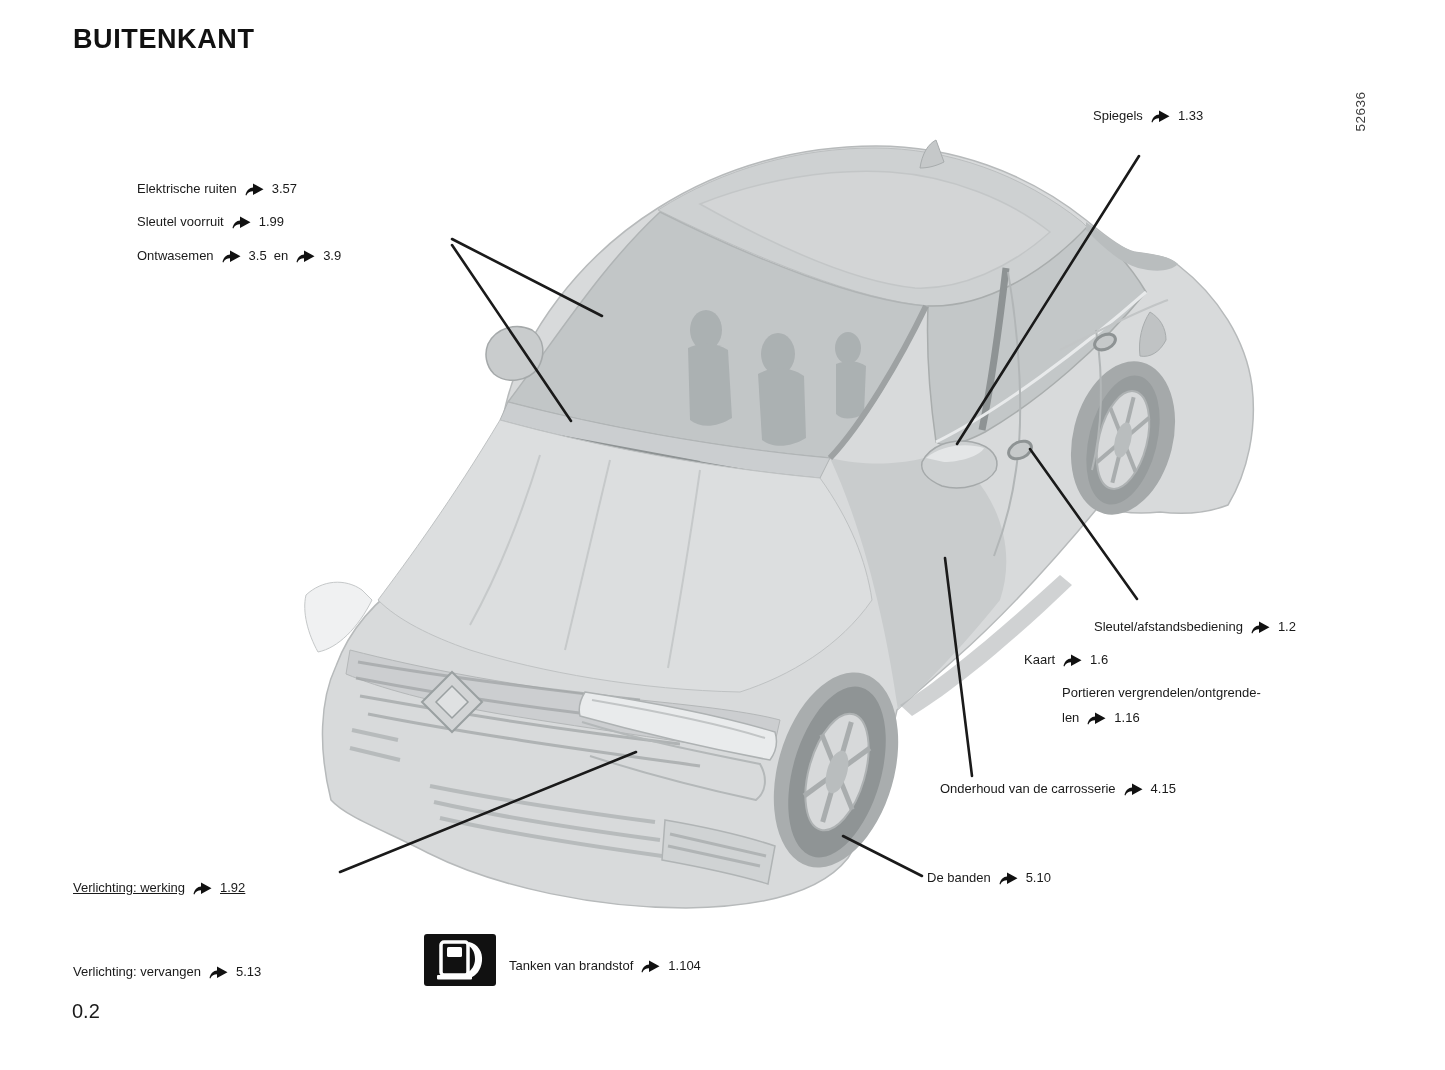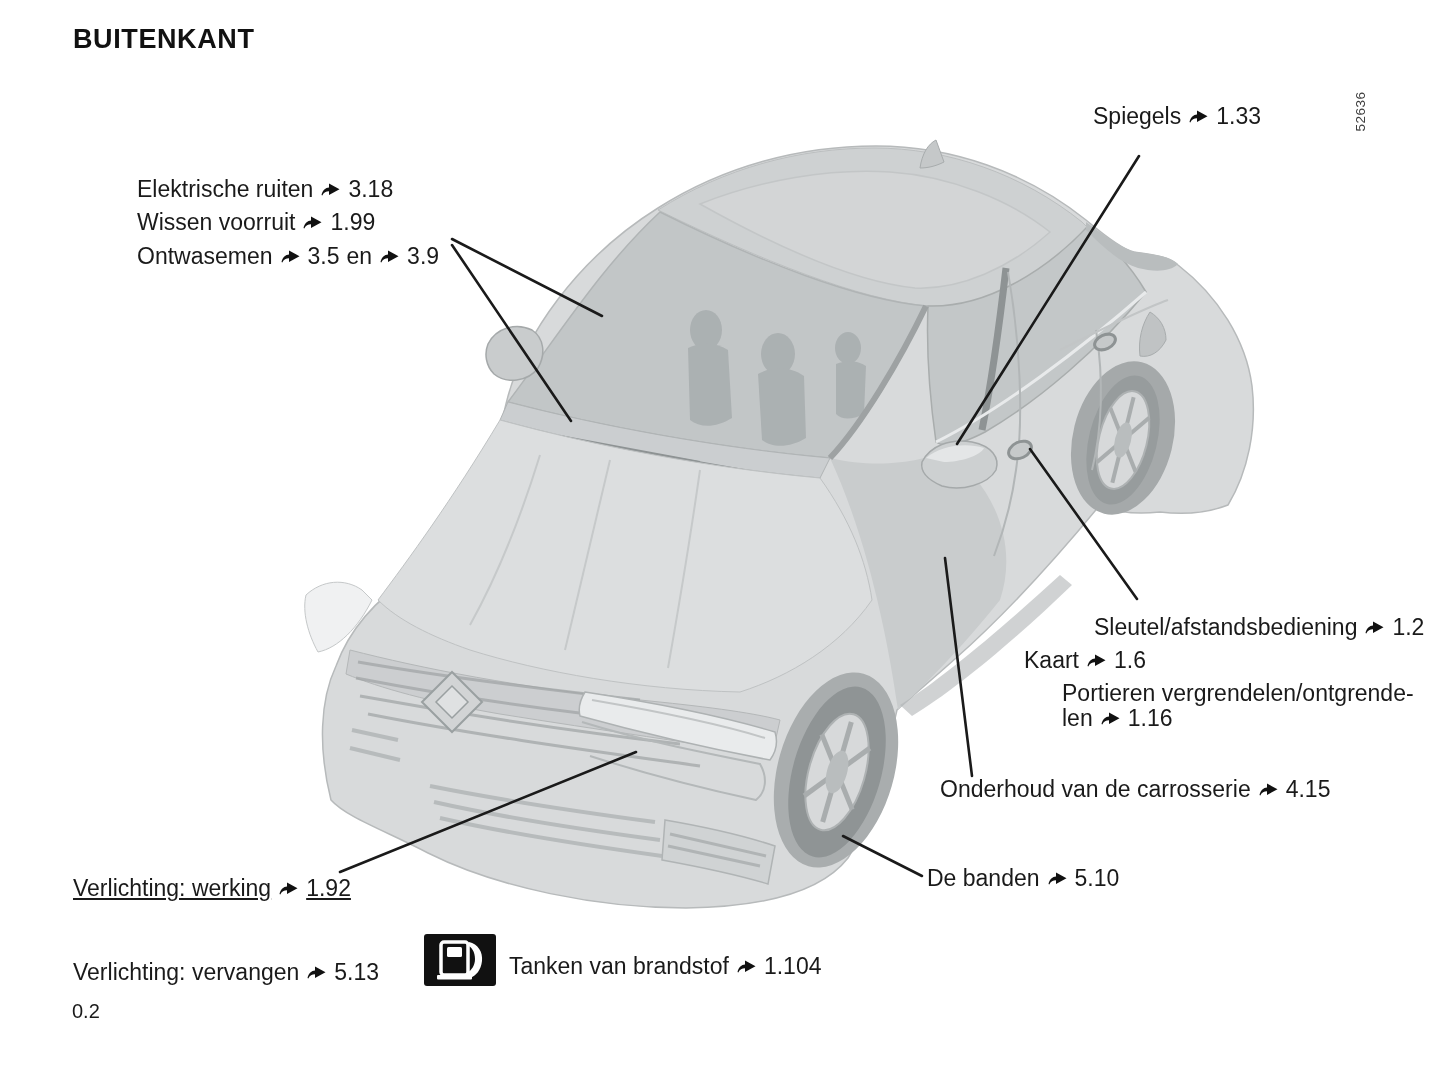--- a/index.html
+++ b/index.html
@@ -4,21 +4,21 @@
 <style>
   html,body{margin:0;padding:0;background:#ffffff;}
   body{width:1445px;height:1070px;position:relative;overflow:hidden;
        font-family:"Liberation Sans","DejaVu Sans",sans-serif;color:#1a1a1a;}
   .page{position:absolute;inset:0;}
   .title{position:absolute;left:73px;top:24px;font-size:27px;font-weight:bold;
          letter-spacing:.6px;color:#111;}
   .figure-id{position:absolute;left:1340px;top:104px;font-size:13.5px;color:#3c3c3c;
              transform:rotate(-90deg);transform-origin:center;letter-spacing:.5px;}
   .callout{position:absolute;display:flex;align-items:center;gap:7px;
-           font-size:23px;line-height:24px;white-space:nowrap;}
+           font-size:13px;line-height:24px;white-space:nowrap;}
   .callout .ref-arrow{flex:0 0 auto;display:block;}
   .pagenum{position:absolute;left:72px;top:1000px;font-size:20px;}
   .car-svg{position:absolute;left:0;top:0;}
   .fuel-icon{position:absolute;left:424px;top:934px;}
 </style>
 </head>
 <body>
 
 <div class="page">
 
@@ -176,25 +176,25 @@
         <path d="M1,12 C2.2,7 5,4.6 8.5,4.4 L8.5,0.5 L19,6.2 L8.5,12 L8.5,8.2 C5.5,8.2 3.2,9.5 1.8,12.5 Z" fill="#111"></path>
       </svg>
     <span>1.33</span>
   </div>
 
   <div class="callout" style="left:137px;top:177px;">
     <span>Elektrische ruiten</span>
     <svg class="ref-arrow" width="21" height="13" viewBox="0 0 20 13">
         <path d="M1,12 C2.2,7 5,4.6 8.5,4.4 L8.5,0.5 L19,6.2 L8.5,12 L8.5,8.2 C5.5,8.2 3.2,9.5 1.8,12.5 Z" fill="#111"></path>
       </svg>
-    <span>3.18</span>
+    <span>3.57</span>
   </div>
 
   <div class="callout" style="left:137px;top:210px;">
-    <span>Wissen voorruit</span>
+    <span>Sleutel voorruit</span>
     <svg class="ref-arrow" width="21" height="13" viewBox="0 0 20 13">
         <path d="M1,12 C2.2,7 5,4.6 8.5,4.4 L8.5,0.5 L19,6.2 L8.5,12 L8.5,8.2 C5.5,8.2 3.2,9.5 1.8,12.5 Z" fill="#111"></path>
       </svg>
     <span>1.99</span>
   </div>
 
   <div class="callout" style="left:137px;top:244px;">
     <span>Ontwasemen</span>
     <svg class="ref-arrow" width="21" height="13" viewBox="0 0 20 13">
         <path d="M1,12 C2.2,7 5,4.6 8.5,4.4 L8.5,0.5 L19,6.2 L8.5,12 L8.5,8.2 C5.5,8.2 3.2,9.5 1.8,12.5 Z" fill="#111"></path>

